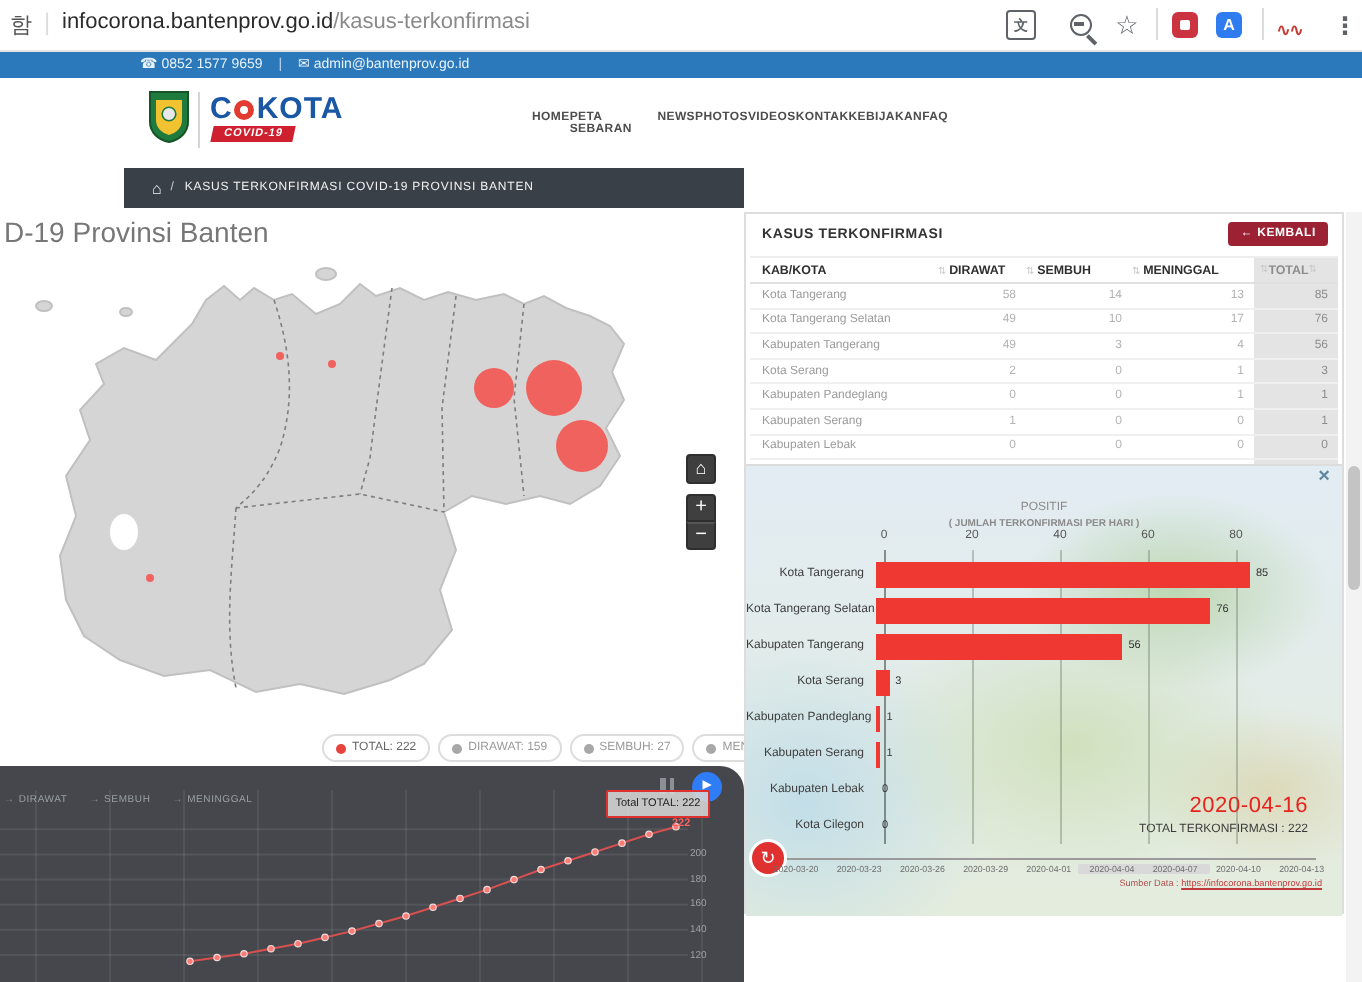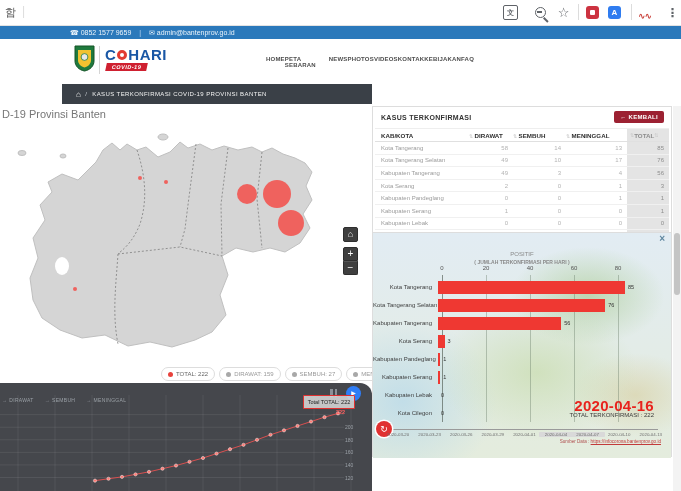--- a/index.html
+++ b/index.html
@@ -37,21 +37,21 @@
   .logo-badge{position:absolute;left:106px;top:24px;background:#cf2030;color:#fff;font-size:5.5px;font-weight:bold;
               padding:1px 6px;transform:skewX(-12deg);letter-spacing:.5px}
   .main-nav{position:absolute;left:266px;top:17px;width:208px;display:flex;justify-content:space-between}
   .nav-item{font-size:6px;font-weight:bold;color:#4d4d4d;letter-spacing:.2px;cursor:pointer}
   
   .breadcrumb{position:absolute;left:62px;top:84px;width:310px;height:20px;background:#3a4047;color:#f2f2f2;
               display:flex;align-items:center;font-size:6px;letter-spacing:.4px}
   .breadcrumb .home{margin:0 4px 0 14px;font-size:8px}
   .breadcrumb .sl{margin-right:5px;color:#c9ced4}
   
-  .map-title{position:absolute;left:2px;top:108px;font-size:11px;color:#777}
+  .map-title{position:absolute;left:2px;top:108px;font-size:14px;color:#777}
   .map-svg{position:absolute;left:0;top:104px}
   .map-ctl{position:absolute;left:343px;width:15px;background:#3f3f3f;color:#fff;text-align:center;
            border-radius:2px;border:1px solid #2e2e2e;box-sizing:border-box;cursor:pointer}
   .ctl-home{top:227px;height:15px;font-size:9px;line-height:13px}
   .ctl-zin{top:247px;height:14px;font-size:10px;line-height:12px;border-radius:2px 2px 0 0}
   .ctl-zout{top:261px;height:14px;font-size:10px;line-height:11px;border-radius:0 0 2px 2px;border-top:1px solid #555}
   .pills{position:absolute;left:161px;top:367px;display:flex;gap:4px}
   .pill{display:flex;align-items:center;gap:3px;border:1px solid #ddd;border-radius:8px;background:#fff;
         height:12px;padding:0 6px;font-size:6px;color:#999;cursor:pointer;white-space:nowrap}
   .pill .dot{width:5px;height:5px;border-radius:50%}
@@ -83,21 +83,21 @@
   .bc-title{position:absolute;left:0;top:6px;width:100%;text-align:center;font-size:8px;font-weight:bold;color:#1f1f1f;letter-spacing:.2px}
   .bc-sub1{position:absolute;left:0;top:18px;width:100%;text-align:center;font-size:6px;color:#8a8a8a}
   .bc-sub2{position:absolute;left:0;top:26px;width:100%;text-align:center;font-size:5px;font-weight:bold;color:#8a8a8a}
   .xtick{position:absolute;top:32px;width:20px;margin-left:-10px;text-align:center;font-size:6px;color:#555}
   .vgrid{position:absolute;top:42px;height:147px;width:1px;background:rgba(90,110,90,.35)}
   .vgrid.axis{background:rgba(70,80,70,.6)}
   .bar-row{position:absolute;left:0;width:298px;height:18px;display:flex;align-items:center}
   .bar-label{width:65px;text-align:right;font-size:6px;color:#3d3d3d;padding-right:6px;box-sizing:border-box;white-space:nowrap}
   .bar{height:13px;margin-left:0px}
   .bar-val{font-size:5.5px;color:#333;margin-left:3px}
-  .bc-date{position:absolute;right:17px;top:164px;font-size:15px;font-weight:bold;color:#e8231d;letter-spacing:.3px}
+  .bc-date{position:absolute;right:17px;top:164px;font-size:11px;font-weight:normal;color:#e8231d;letter-spacing:.3px}
   .bc-total{position:absolute;right:17px;top:179px;font-size:6px;color:#3b3b3b}
   .tl-axis{position:absolute;left:20px;top:196px;width:265px;height:1px;background:#9a9a9a}
   .tl-date{position:absolute;top:199px;width:34px;margin-left:-17px;text-align:center;font-size:4.4px;color:#6d6d6d;white-space:nowrap}
   .tl-date.hl{background:#d9d9d9;border-radius:1px}
   .replay{position:absolute;left:3px;top:188px;width:16px;height:16px;border-radius:50%;background:#e03131;color:#fff;
           font-size:9px;line-height:16px;text-align:center;cursor:pointer;box-shadow:0 0 0 1.5px #fff}
   .src-line{position:absolute;right:10px;top:206px;font-size:4.6px;color:#b05050}
   .src-line a{color:#c23b3b;text-decoration:underline}
   
   .dark-panel{position:absolute;left:0;top:383px;width:372px;height:108px;background:#45474c;border-top-right-radius:12px;overflow:hidden}
@@ -115,20 +115,23 @@
   
   .sb-track{position:absolute;left:673px;top:106px;width:8px;height:385px;background:#f3f3f3}
   .sb-thumb{position:absolute;left:674px;top:233px;width:6px;height:62px;background:#c4c4c4;border-radius:3px;cursor:pointer}
 </style>
 </head>
 <body>
 
 <div class="browser-bar">
   <span class="profile-glyph">함</span>
   <span class="url-sep">|</span>
+  <div class="address">
+    <span>infocorona.bantenprov.go.id</span><span class="path">/kasus-terkonfirmasi</span>
+  </div>
   <div class="b-icon tr-box">文</div>
   <div class="b-icon mag">
       <span class="lens"></span>
     </div>
   <div class="b-icon star">☆</div>
   <div class="vdiv" style="left:578px"></div>
   <div class="b-icon ext-red">
       <span></span>
     </div>
   <div class="b-icon ext-blue">A</div>
@@ -150,21 +153,21 @@
 <div class="site-header">
   <svg class="emblem" width="21" height="27" viewBox="0 0 21 27">
     <path d="M1,1 L20,1 L20,16 C20,21 16,25 10.5,26 C5,25 1,21 1,16 Z" fill="#1f7a3d" stroke="#145427" stroke-width="1"></path>
     <path d="M4,5 L17,5 L17,15 C17,19 14,21.5 10.5,22.5 C7,21.5 4,19 4,15 Z" fill="#f2c230"></path>
     <circle cx="10.5" cy="12" r="3.4" fill="#e8e8e8" stroke="#1f7a3d" stroke-width="0.8"></circle>
   </svg>
   <div class="logo-div"></div>
   <div class="logo-text">
     <span>C</span>
       <span class="logo-o"></span>
-      <span>HARI</span>
+      <span>KOTA</span>
   </div>
   <div class="logo-badge">COVID-19</div>
   <div class="main-nav" id="main-nav">
       <span class="nav-item">HOME</span>
       <span class="nav-item">PETA SEBARAN</span>
       <span class="nav-item">NEWS</span>
       <span class="nav-item">PHOTOS</span>
       <span class="nav-item">VIDEOS</span>
       <span class="nav-item">KONTAK</span>
       <span class="nav-item">KEBIJAKAN</span>

